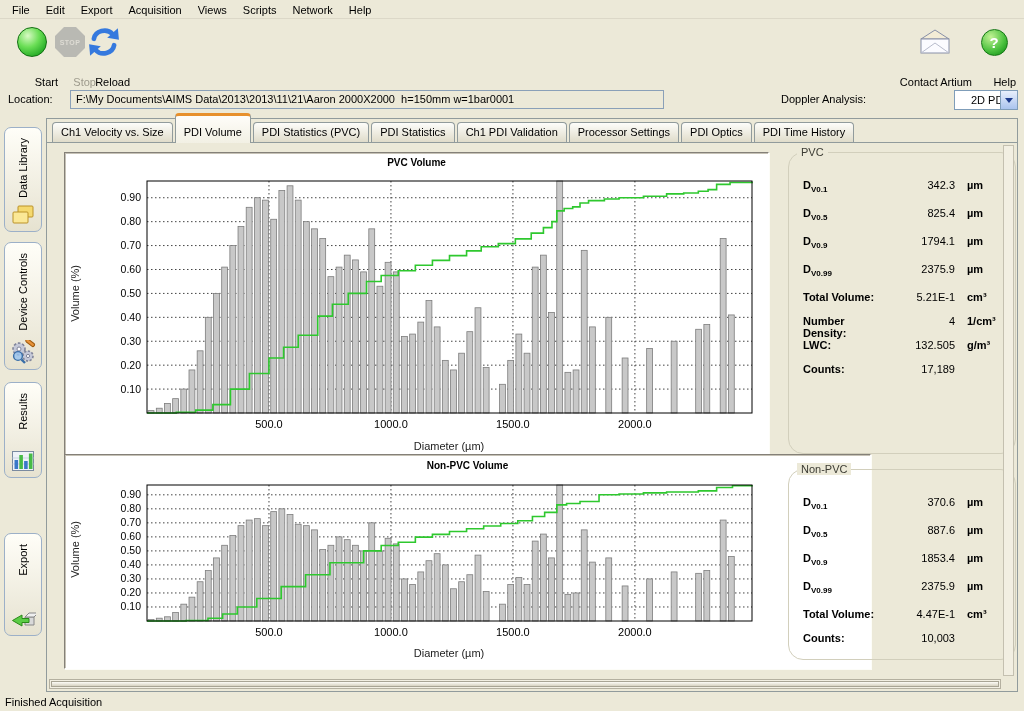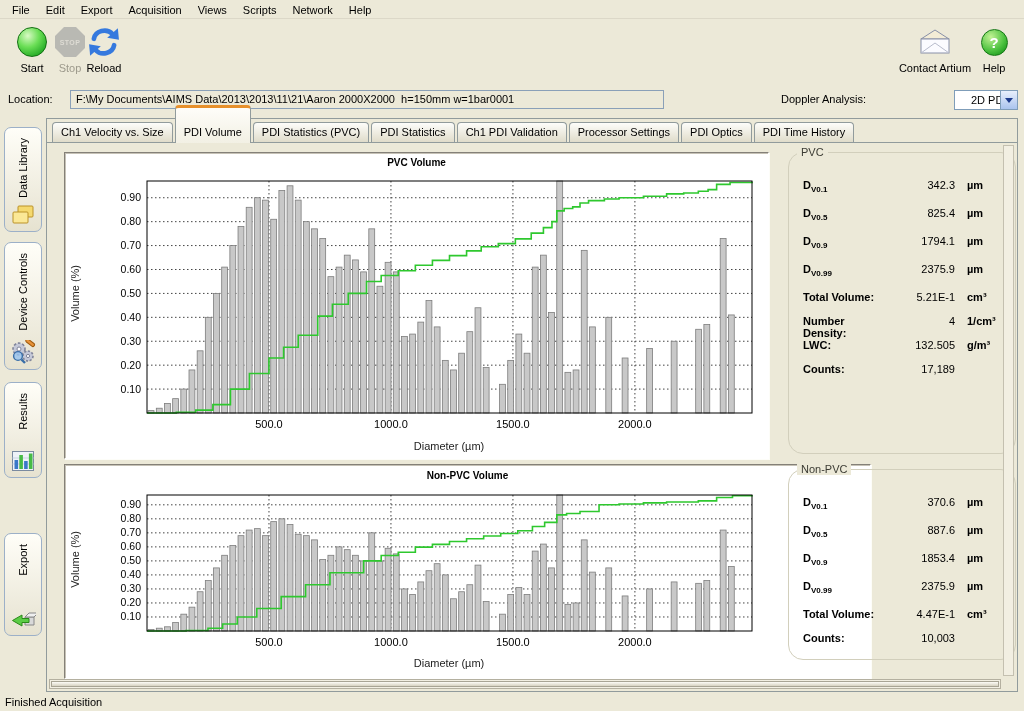--- a/index.html
+++ b/index.html
@@ -13,21 +13,21 @@
 
   
   .menubar { height:19px; display:flex; align-items:flex-end; padding-left:4px;
              border-bottom:1px solid #dcd8c8; }
   .menu-item { padding:2px 8px; cursor:default; }
 
   
   .toolbar { position:absolute; top:20px; left:0; right:0; height:66px; }
   .tbtn { position:absolute; top:4px; width:52px; text-align:center; cursor:default; }
   .tbtn .ticon { height:36px; display:flex; align-items:center; justify-content:center; }
-  .tbtn .tlabel { margin-top:2px; }
+  .tbtn .tlabel { margin-top:16px;text-align:right; }
   .start-ball { width:30px; height:30px; border-radius:50%;
     background:radial-gradient(circle at 35% 28%, #d8fac4, #6ade55 42%, #28ad28 78%, #147a14);
     border:1px solid #117011; }
   .stop-oct { width:30px; height:30px;
     clip-path:polygon(30% 0,70% 0,100% 30%,100% 70%,70% 100%,30% 100%,0 70%,0 30%);
     background:#b9b9b3; display:flex; align-items:center; justify-content:center;
     color:#dedcd4; font-weight:bold; font-size:7px; letter-spacing:.4px; }
   .lbl-disabled { color:#9d9a8c; }
   .help-ball { width:27px; height:27px; border-radius:50%;
     background:radial-gradient(circle at 35% 28%, #c2f294, #4fc341 55%, #1e9a1e 85%, #157815);
@@ -60,30 +60,30 @@
   
   .main { position:absolute; left:46px; top:118px; width:972px; height:574px;
     border:1px solid #919b9c; background:#ece9d8; }
   .tabbar { position:absolute; left:0; right:0; top:0; height:24px;
     display:flex; align-items:flex-end; padding-left:5px;
     border-bottom:1px solid #919b9c; }
   .tab { border:1px solid #919b9c; border-bottom:none; border-radius:4px 4px 0 0;
     padding:3px 8px 4px; margin-right:2px; background:linear-gradient(#fdfdfa,#e0dcca);
     position:relative; cursor:default; white-space:nowrap; }
   .tab.selected { background:linear-gradient(#fefdf9,#f2f0e4);
-    border-top:3px solid #e7902c; padding-top:18px; padding-bottom:5px;
+    border-top:3px solid #e7902c; padding-top:10px; padding-bottom:5px;
     margin-bottom:-1px; z-index:2; }
 
   
   .chartbox { position:absolute; background:#fff;
     border-top:1px solid #848078; border-left:1px solid #848078;
     border-bottom:1px solid #fff; border-right:1px solid #fff;
     box-shadow:1px 1px 0 #fdfdf8, inset 1px 1px 0 #c6c2b6; }
   .chartbox.cb1 { left:17px; top:33px; width:705px; height:307px; }
-  .chartbox.cb2 { left:17px; top:345px; width:807px; height:215px; }
+  .chartbox.cb2 { left:17px; top:335px; width:807px; height:215px; }
   .chart-title { text-align:center; font-size:10px; font-weight:bold; margin-top:4px; }
   .cb2 .chart-title { margin-top:5px; }
   .plot-svg { position:absolute; left:20px; }
   .cb1 .plot-svg { top:24px; }
   .cb2 .plot-svg { top:26px; }
   .ylabel { position:absolute; left:4px; writing-mode:vertical-rl;
     transform:rotate(180deg); font-size:11px; color:#222; }
   .cb1 .ylabel { top:112px; }
   .cb2 .ylabel { top:66px; }
   .xlabel { position:absolute; left:384px; transform:translateX(-50%);

